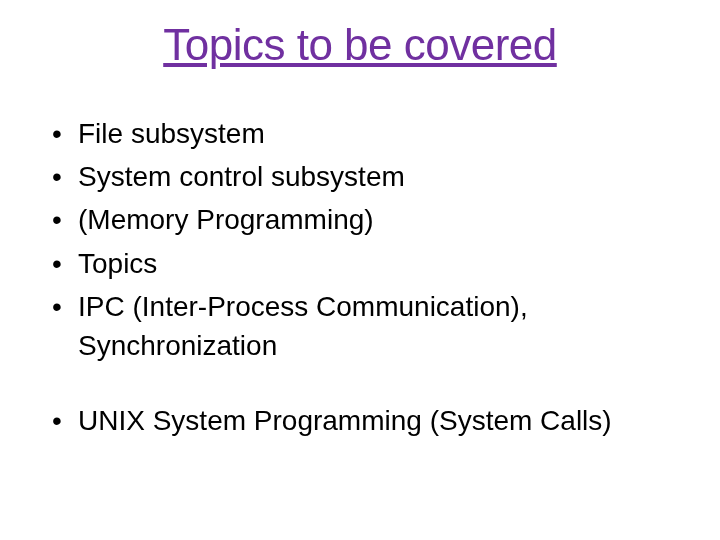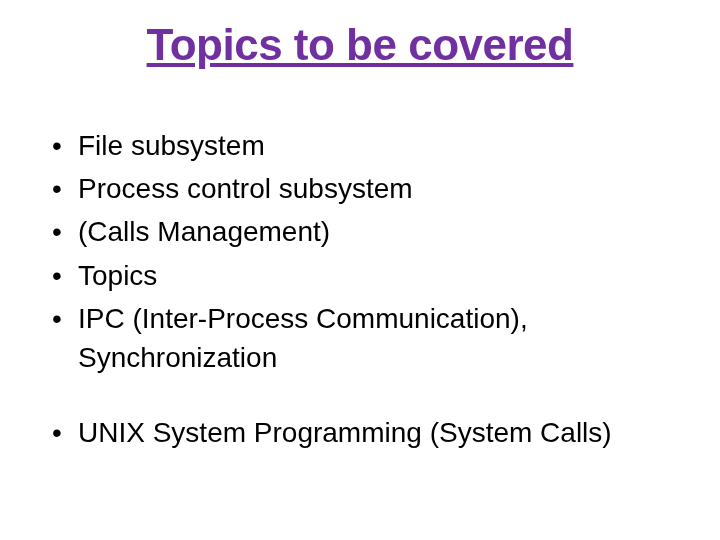--- a/index.html
+++ b/index.html
@@ -11,24 +11,24 @@
       overflow: hidden;
     }
     .slide {
       width: 100%;
       height: 100%;
       padding: 20px 40px 40px 40px;
     }
     .title {
       color: #7030a0;
       font-size: 44px;
-      font-weight: 700;
+      font-weight: 400;
       text-decoration: underline;
       text-align: center;
-      margin-bottom: 56px;
+      margin-bottom: 44px;
       letter-spacing: -0.5px;
     }
     .content {
       color: #000000;
       font-size: 28px;
       line-height: 1.4;
       padding-left: 10px;
     }
     ul.first-group {
       list-style: none;
@@ -59,25 +59,25 @@
 <div class="slide">
   <h1 class="title">Topics to be covered</h1>
   <div class="content">
     <ul class="first-group">
       <li>
         <span class="bullet">•</span>
         <span class="item-text">File subsystem</span>
       </li>
       <li>
         <span class="bullet">•</span>
-        <span class="item-text">Process control subsystem</span>
+        <span class="item-text">System control subsystem</span>
       </li>
       <li>
         <span class="bullet">•</span>
-        <span class="item-text">(Calls Management)</span>
+        <span class="item-text">(Memory Programming)</span>
       </li>
       <li>
         <span class="bullet">•</span>
         <span class="item-text">Topics</span>
       </li>
       <li>
         <span class="bullet">•</span>
         <span class="item-text">IPC (Inter-Process Communication), Synchronization</span>
       </li>
     </ul>

